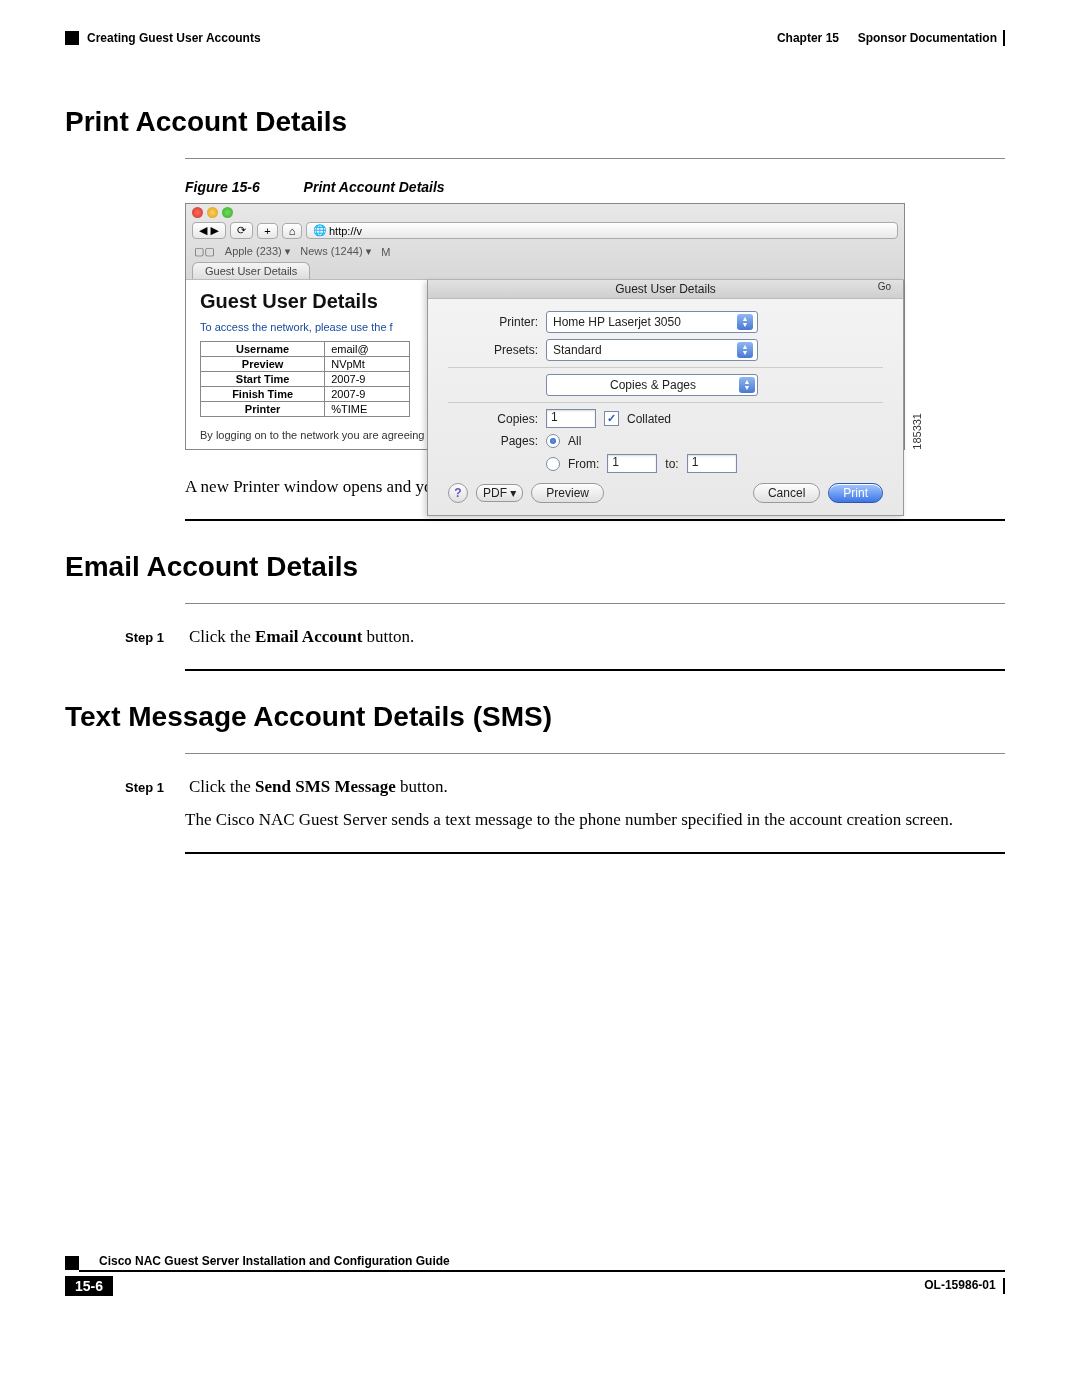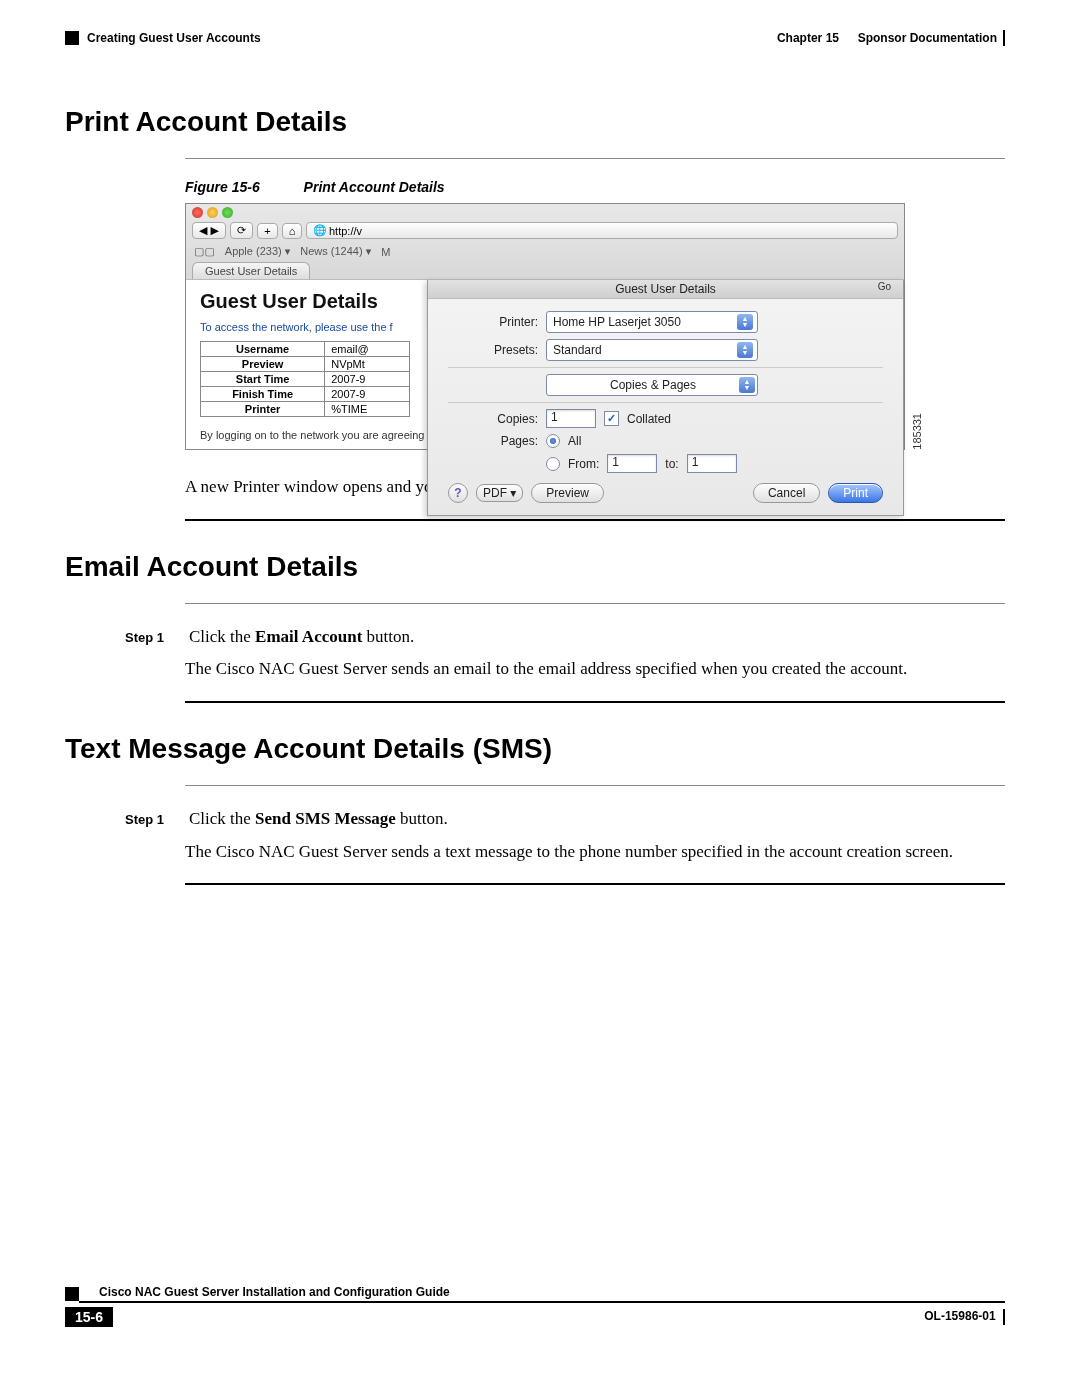--- a/index.html
+++ b/index.html
@@ -544,21 +544,20 @@
   <hr class="hr">
 
   <h2 class="section">Email Account Details</h2>
   <hr class="hr-light">
   <div class="step-line">
     <span class="step-label">Step 1</span>
     <span class="step-body">
       <span>Click the </span><b>Email Account</b><span> button.</span>
     </span>
   </div>
-  <div class="step-follow">The Cisco NAC Guest Server sends an email to the email address specified when you created the account.</div>
   <hr class="hr">
 
   <h2 class="section">Text Message Account Details (SMS)</h2>
   <hr class="hr-light">
   <div class="step-line">
     <span class="step-label">Step 1</span>
     <span class="step-body">
       <span>Click the </span><b>Send SMS Message</b><span> button.</span>
     </span>
   </div>

